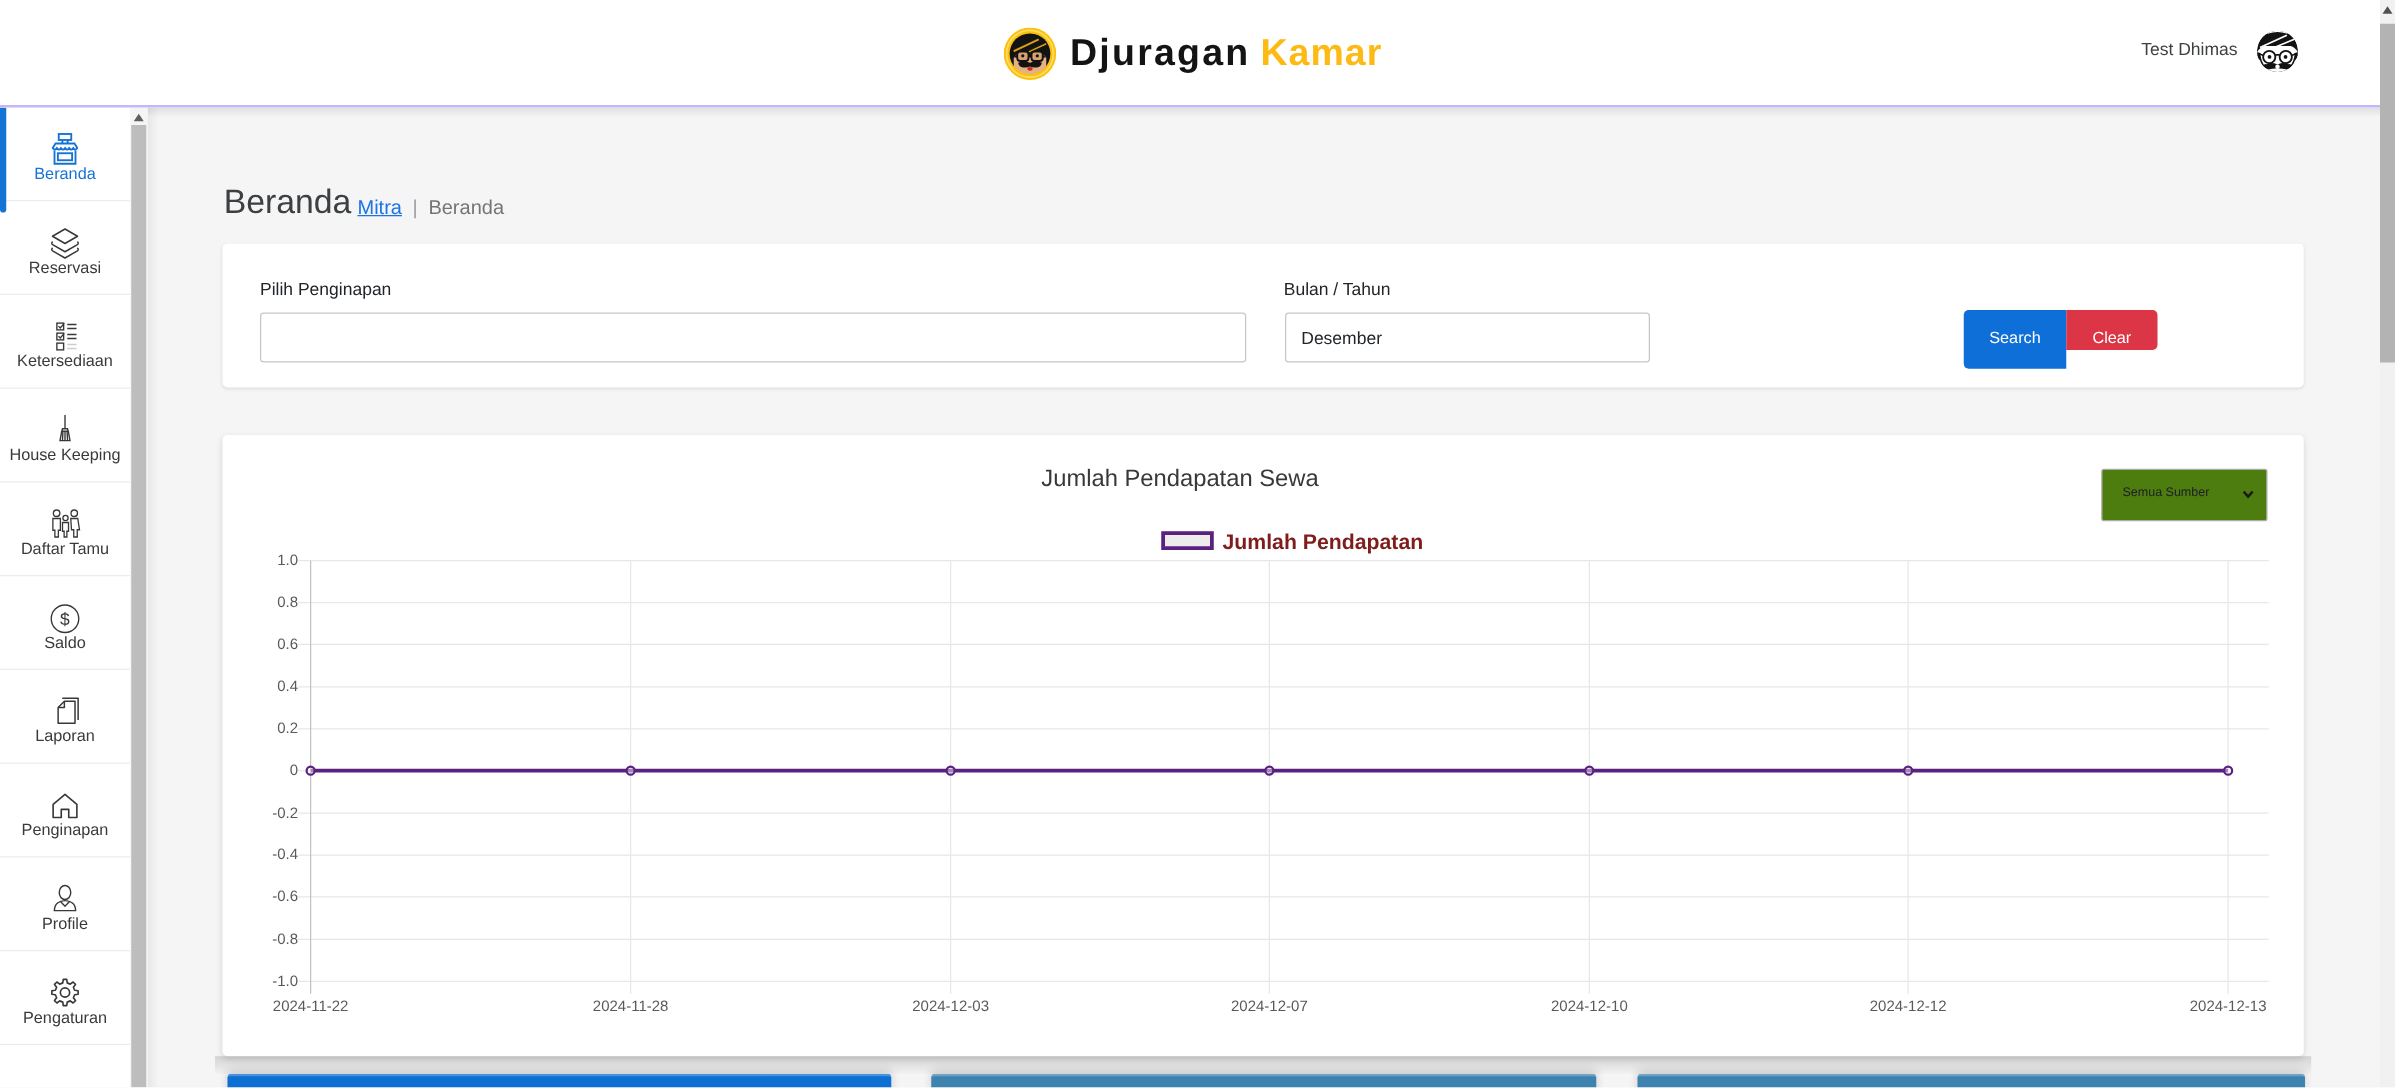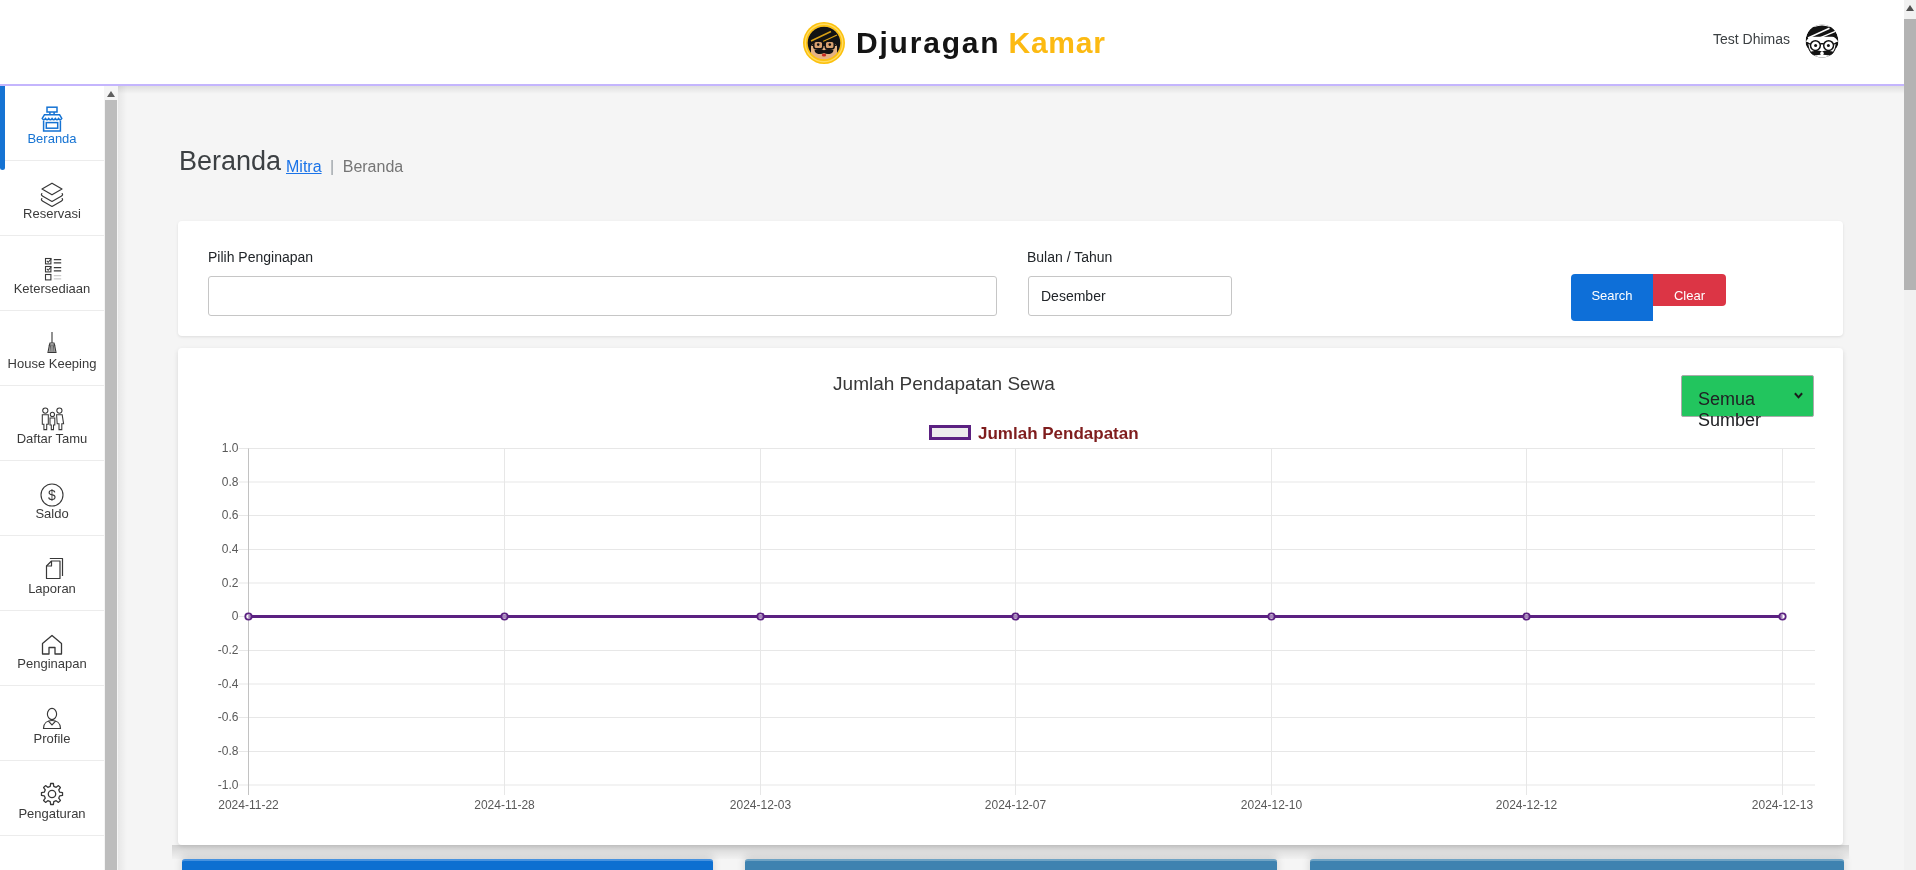--- a/index.html
+++ b/index.html
@@ -35,30 +35,30 @@
 #main { position:absolute; left:118px; top:86px; width:1786px; height:784px; background:#f5f5f5; }
 #main .shadow-top { position:absolute; left:0; top:0; width:100%; height:8px; background:linear-gradient(to bottom, rgba(0,0,0,0.09), rgba(0,0,0,0)); }
 #main .shadow-left { position:absolute; left:0; top:0; width:9px; height:100%; background:linear-gradient(to right, rgba(0,0,0,0.06), rgba(0,0,0,0)); }
 
 h1.pagetitle { position:absolute; left:61px; top:60px; font-size:27px; font-weight:400; color:#3c4043; }
 .crumb { position:absolute; left:168px; top:72px; font-size:16px; color:#757575; }
 .crumb a { color:#1a73e8; text-decoration:underline; }
 .crumb .sep { color:#9aa0a6; margin:0 8.5px; }
 
 
-#card-filter { position:absolute; left:60px; top:135px; width:1665px; height:115px; background:#fff; border-radius:4px; box-shadow:0 1px 3px rgba(0,0,0,0.10);text-decoration:underline; }
+#card-filter { position:absolute; left:60px; top:109px; width:1665px; height:115px; background:#fff; border-radius:4px; box-shadow:0 1px 3px rgba(0,0,0,0.10);text-decoration:underline; }
 #card-filter label { position:absolute; font-size:14px; color:#212529; }
 .inp { position:absolute; background:#fff; border:1px solid #c6c6c6; border-radius:3px; font-size:14px; color:#212529; line-height:38px; padding-left:12px; }
 #btn-search { position:absolute; left:1393px; top:53px; width:82px; height:47px; background:#0e6fd8; color:#fff; font-size:13px; border:none; border-radius:4px 0 0 4px; text-align:center; line-height:43px; }
 #btn-clear { position:absolute; left:1475px; top:53px; width:73px; height:32px; background:#dc3545; color:#fff; font-size:13px; border:none; border-radius:0 4px 4px 0; text-align:center; line-height:43px; }
 
 
 #card-chart { position:absolute; left:60px; top:262px; width:1665px; height:497px; background:#fff; border-radius:4px; box-shadow:0 2px 5px rgba(0,0,0,0.12); }
 #chart-title { position:absolute; left:766px; top:25px; transform:translateX(-50%); font-size:19px; font-weight:400; color:#383838; white-space:nowrap; }
-#chart-select { position:absolute; left:1503px; top:27px; width:133px; height:42px; border:1px solid #ababab; border-radius:2px; background:#22c55e; font-size:18px; color:#202124; }
+#chart-select { position:absolute; left:1503px; top:27px; width:133px; height:42px; border:1px solid #ababab; border-radius:2px; background:#4d7c0f; font-size:10px; color:#202124; }
 #chart-select .txt { position:absolute; left:16px; top:13px; }
 #chart-select .chev { position:absolute; right:10px; top:15px; width:9px; height:9px; }
 #legend { position:absolute; left:751px; top:76px; height:16px; }
 #legend .box { position:absolute; left:0; top:1px; width:42px; height:15px; border:3px solid #5b2181; background:#ececec; }
 #legend .txt { position:absolute; left:49px; top:0px; font-size:17px; color:#7f1d1d; white-space:nowrap;font-weight:bold; }
 
 #under-shadow { position:absolute; left:54px; top:759px; width:1677px; height:14px; background:linear-gradient(to bottom, rgba(0,0,0,0.14), rgba(0,0,0,0.015)); }
 
 .bcard { position:absolute; top:773px; height:30px; border-radius:3px 3px 0 0; box-shadow:0 -3px 8px rgba(0,0,0,0.14); }
 #bcard1 { left:64px; width:531px; background:#0d6fd1; border-top:2px solid #4792df; }
@@ -72,21 +72,21 @@
   <div id="main">
     <div class="shadow-top"></div>
     <div class="shadow-left"></div>
     <h1 class="pagetitle">Beranda</h1>
     <div class="crumb"><a>Mitra</a><span class="sep">|</span><span>Beranda</span></div>
 
     <div id="card-filter">
       <label style="left:30px; top:28px;">Pilih Penginapan</label>
       <label style="left:849px; top:28px;">Bulan / Tahun</label>
       <div class="inp" style="left:30px; top:55px; width:789px; height:40px;"></div>
-      <div class="inp" style="left:850px; top:55px; width:204px; height:40px;">Desember</div>
+      <div class="inp" style="left:850px; top:55px; width:292px; height:40px;">Desember</div>
       <div id="btn-search">Search</div>
       <div id="btn-clear">Clear</div>
     </div>
 
     <div id="card-chart">
       <div id="chart-title">Jumlah Pendapatan Sewa</div>
       <div id="chart-select">
         <span class="txt">Semua Sumber</span>
         <svg class="chev" viewBox="0 0 10 10">
             <path d="M1 2.5 L5 7 L9 2.5" fill="none" stroke="#1b1b1b" stroke-width="2.2"></path>

